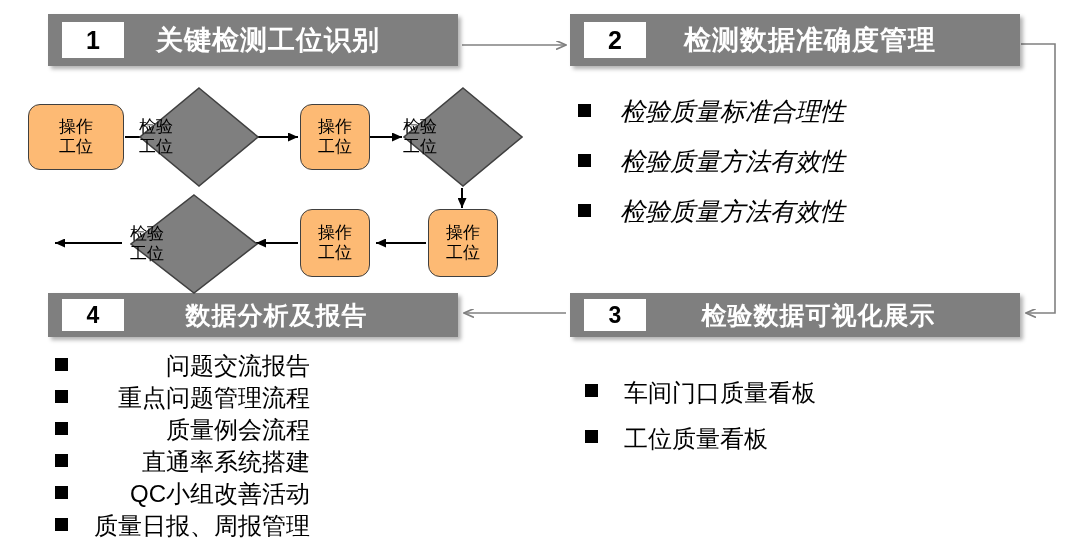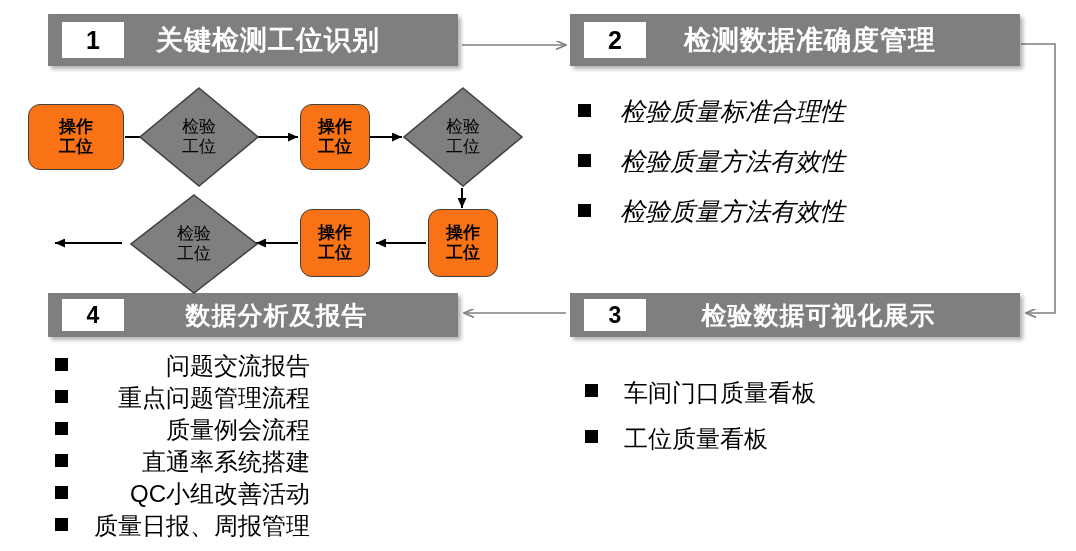--- a/index.html
+++ b/index.html
@@ -93,38 +93,36 @@
 
   
   #list4 { left: 55px; top: 350px; }
   #list4 .bullet-item { height: 32px; justify-content: space-between; }
   #list4 .bullet-marker { width: 13px; height: 13px; margin-right: 26px; position: relative; top: -3px; }
   #list4 .bullet-text { font-size: 24px; }
 
   
   .flow-proc {
     position: absolute;
-    background: #f97316;
+    background: #fdba74;
     border: 1px solid #404040;
     border-radius: 12px;
     display: flex;
     flex-direction: column;
     align-items: center;
     justify-content: center;
     font-size: 17px;
     line-height: 1.15;
     color: #000000;
     box-sizing: border-box;
-    font-weight: bold;
   }
   .flow-diamond {
     position: absolute;
     display: flex;
     align-items: center;
-    justify-content: center;
   }
   .flow-diamond .dia-shape {
     position: absolute;
     left: 0; top: 0;
     width: 100%; height: 100%;
   }
   .flow-diamond .dia-label {
     position: relative;
     z-index: 2;
     text-align: center;

